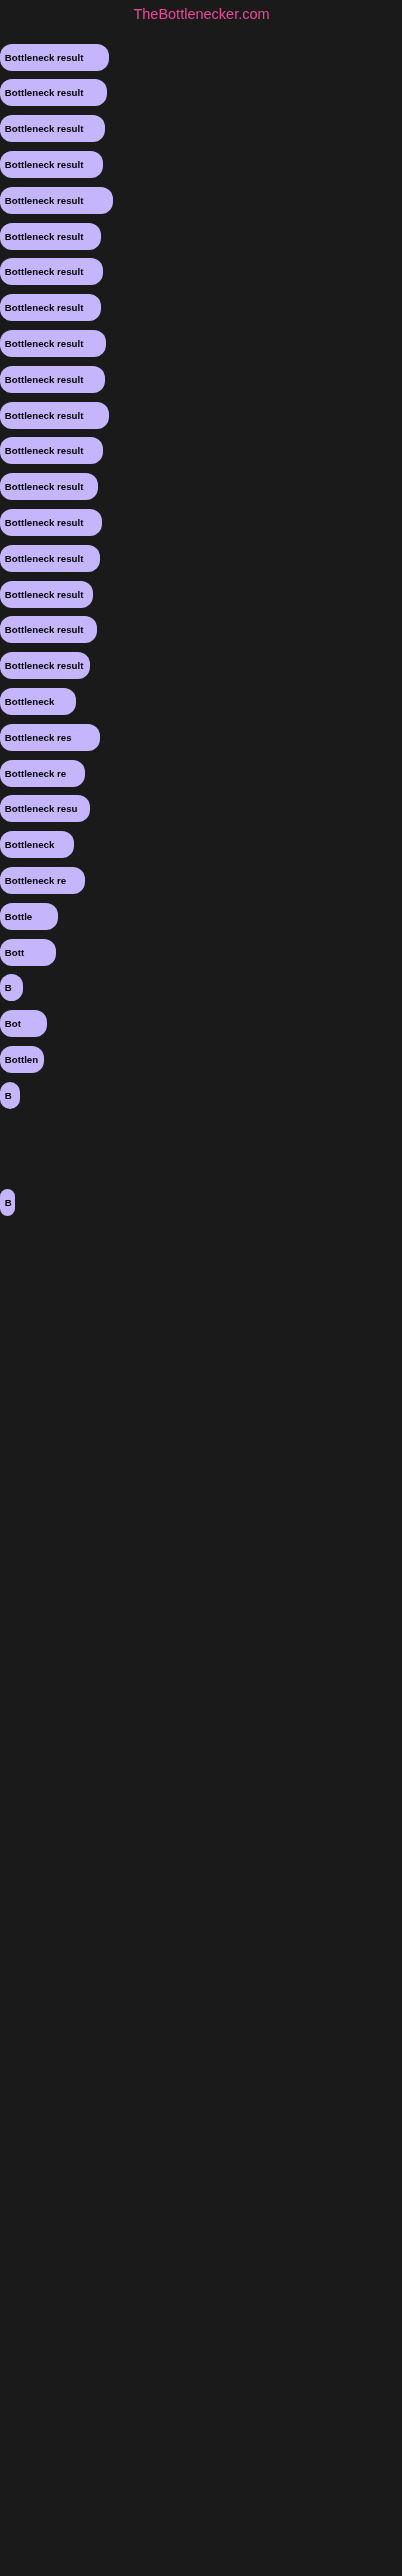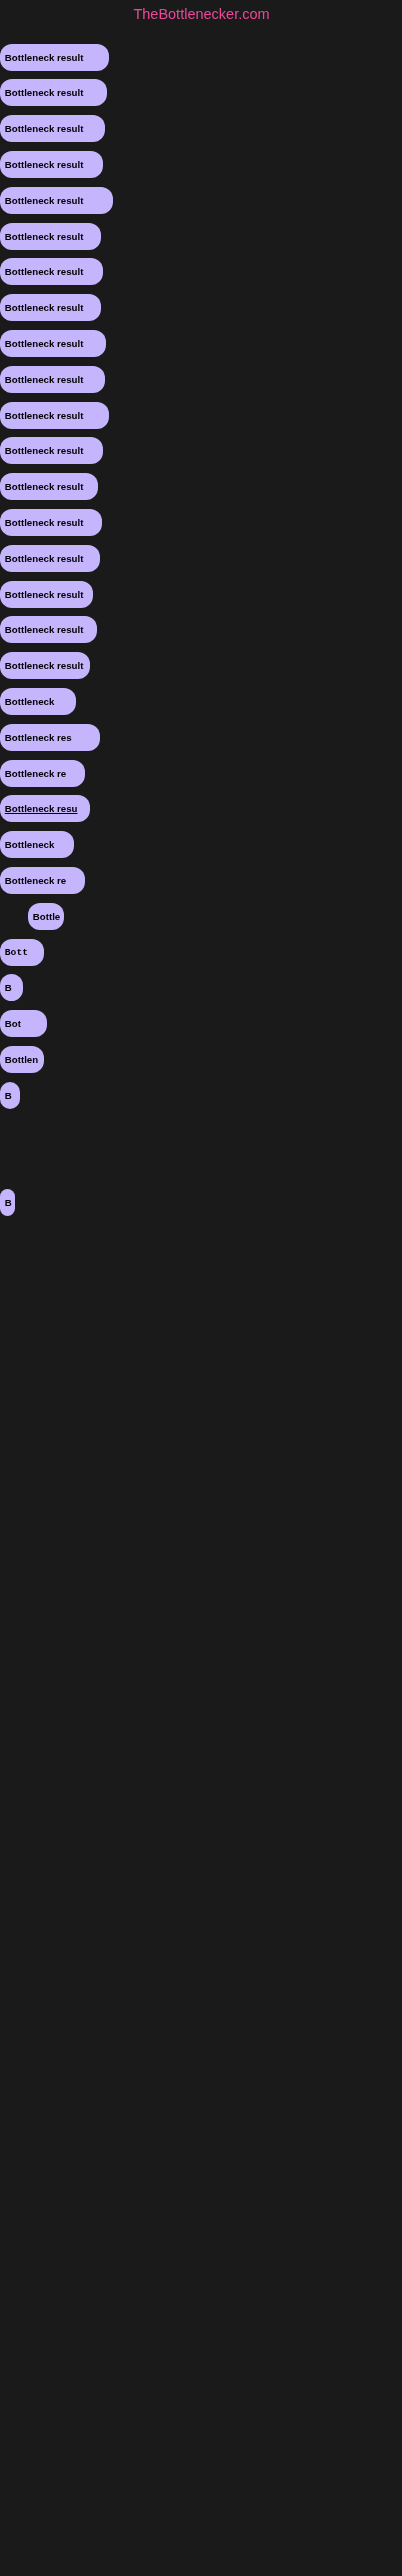--- a/index.html
+++ b/index.html
@@ -157,41 +157,41 @@
       <div class="bar" style="width: 100px;">
         <span>Bottleneck res</span>
       </div>
     </div>
     <div class="bar-row">
       <div class="bar" style="width: 85px;">
         <span>Bottleneck re</span>
       </div>
     </div>
     <div class="bar-row">
-      <div class="bar" style="width: 90px; text-decoration: underline;">
+      <div class="bar" style="width: 90px;">
         <span>Bottleneck resu</span>
       </div>
     </div>
     <div class="bar-row">
       <div class="bar" style="width: 74px;">
         <span>Bottleneck</span>
       </div>
     </div>
     <div class="bar-row">
       <div class="bar" style="width: 85px;">
         <span>Bottleneck re</span>
       </div>
     </div>
     <div class="bar-row">
-      <div class="bar" style="width: 36px; margin-left: 28px;">
+      <div class="bar" style="width: 58px;">
         <span>Bottle</span>
       </div>
     </div>
     <div class="bar-row">
-      <div class="bar" style="width: 44px; font-family: Liberation Mono, monospace;">
+      <div class="bar" style="width: 56px;">
         <span>Bott</span>
       </div>
     </div>
     <div class="bar-row">
       <div class="bar" style="width: 22.5px;">
         <span>B</span>
       </div>
     </div>
     <div class="bar-row">
       <div class="bar" style="width: 47px;">

